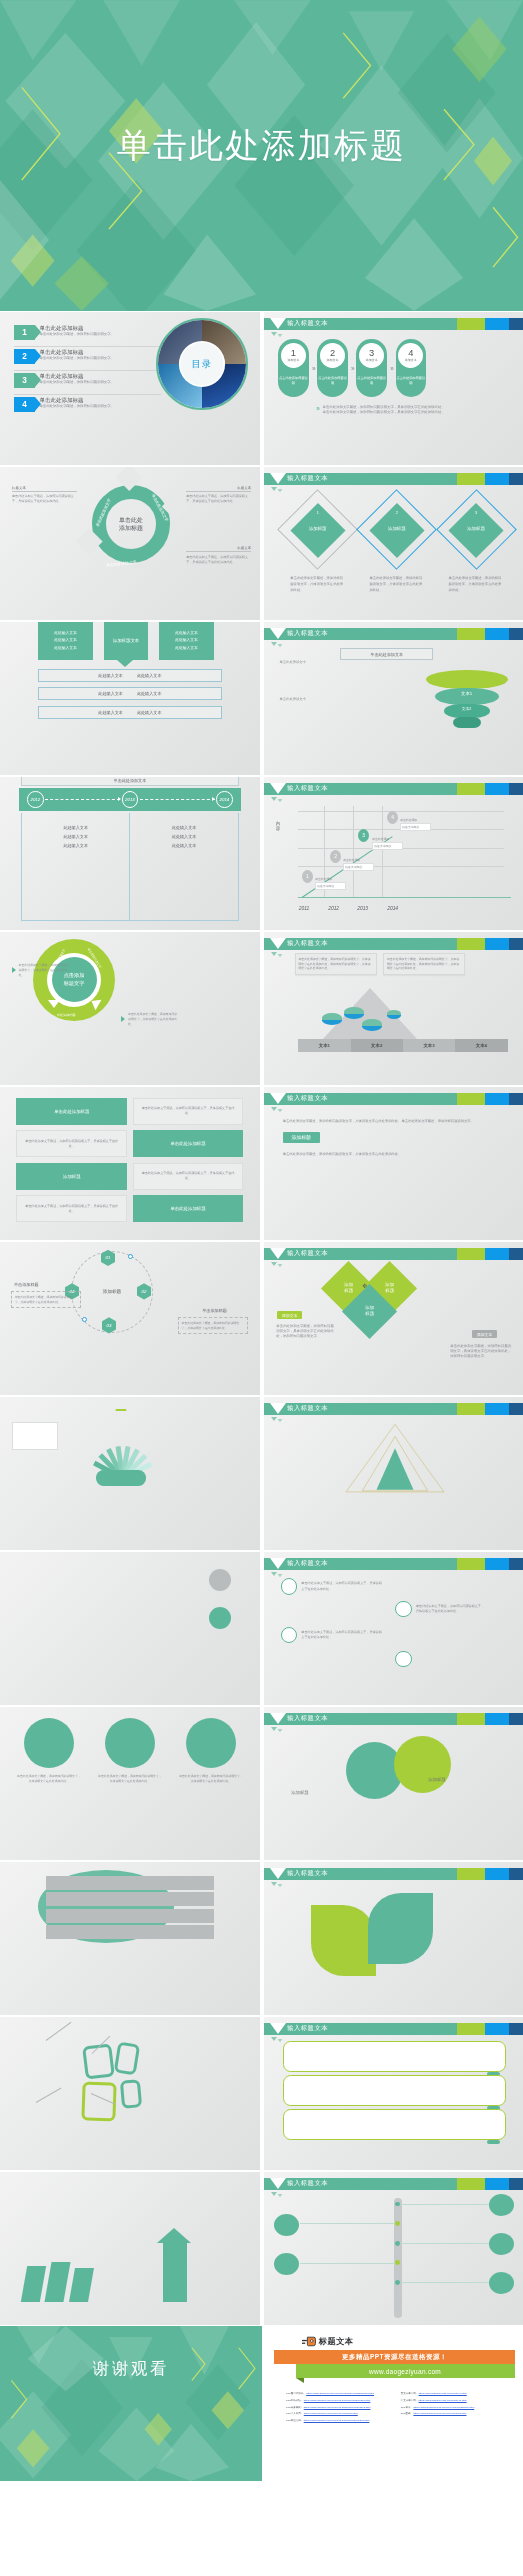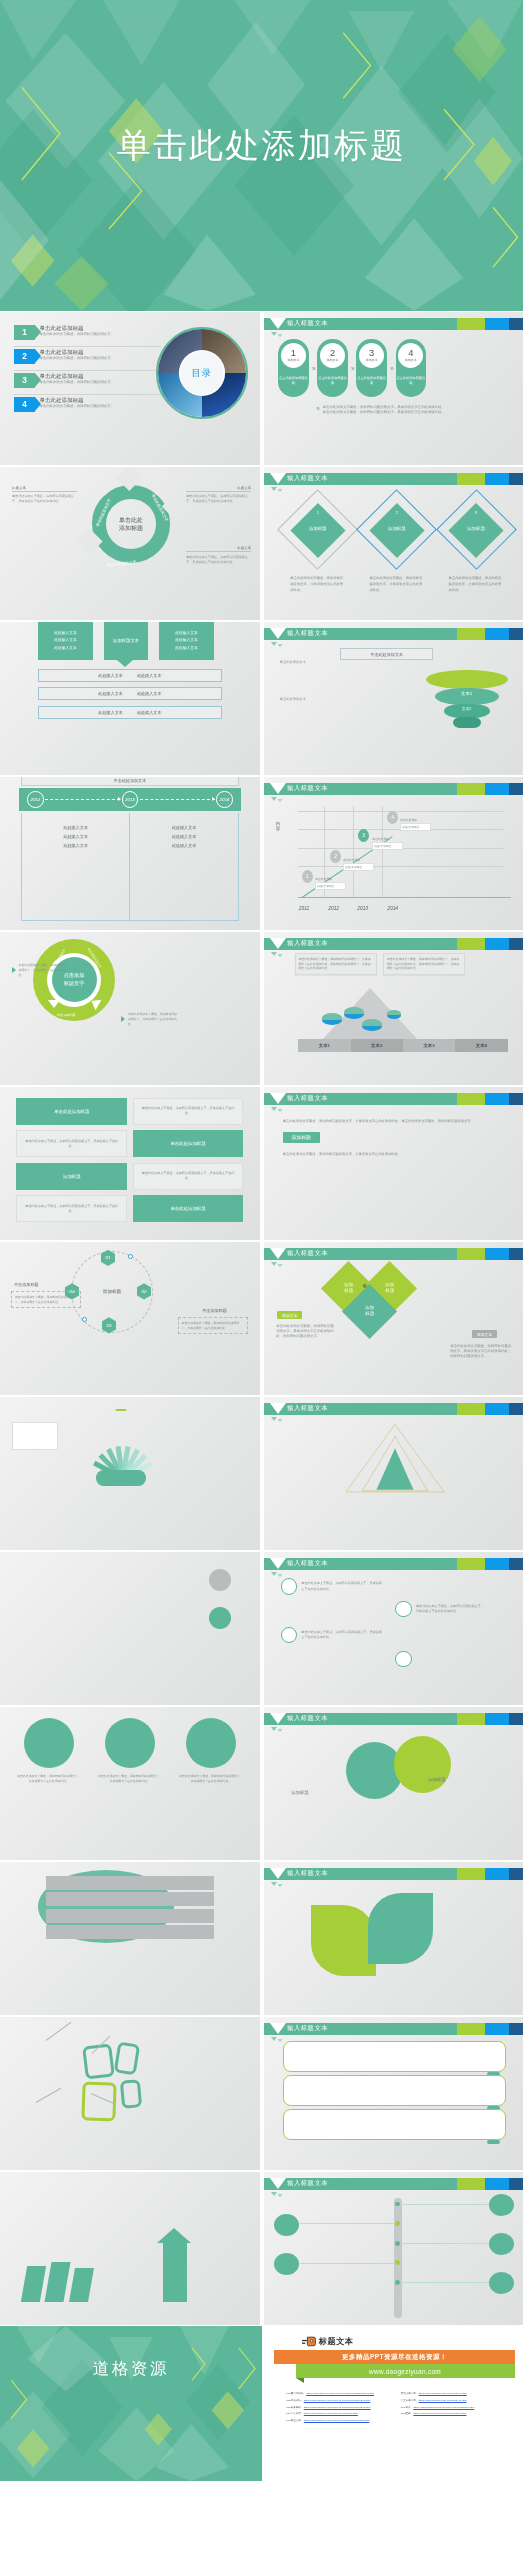--- a/index.html
+++ b/index.html
@@ -44,21 +44,21 @@
   
   .cat-rows{position:absolute;left:14px;top:7.6px;width:147px}
   .cat-row{display:flex;align-items:flex-start;gap:4.4px;height:24px;border-bottom:0.5px solid #d2d4d4;padding-top:1.6px}
   .cat-row:last-child{border-bottom:none}
   .chev{width:21px;height:15.3px;display:flex;align-items:center;justify-content:center;
     color:#fff;font-size:8.2px;font-weight:bold;position:relative;flex:none}
   .chev:after{content:"";position:absolute;right:-6px;top:0;width:0;height:0;
     border-top:7.6px solid transparent;border-bottom:7.6px solid transparent;border-left:6px solid currentColor}
   .chev.g{background:#5cb79a;color:#5cb79a}.chev.g em{color:#fff;font-style:normal}
   .chev.b{background:#0e9ae8;color:#0e9ae8}.chev.b em{color:#fff;font-style:normal}
-  .cat-ring{position:absolute;right:12px;top:12px;width:92px;height:92px;border-radius:50%;
+  .cat-ring{position:absolute;right:12px;top:3px;width:92px;height:92px;border-radius:50%;
     border:2.2px solid #5cb79a;overflow:hidden;background:#fff}
   .cat-q{position:absolute;width:50%;height:50%}
   .cat-hub{position:absolute;left:50%;top:50%;transform:translate(-50%,-50%);
     width:43px;height:43px;border-radius:50%;background:#f4f7f7;display:flex;align-items:center;
     justify-content:center;color:#189ad8;font-size:9.3px;letter-spacing:1.1px;box-shadow:0 0 0 1.6px #fff}
 
   
   .caps{position:absolute;left:14px;right:14px;top:4.4px;display:flex;align-items:center;gap:3.3px}
   .cap{width:30.5px;height:58px;border-radius:15.3px;background:#5cb79a;position:relative;
     display:flex;flex-direction:column;align-items:center;padding-top:3.3px}
@@ -1151,21 +1151,21 @@
         <g fill="none" stroke="#d4e85f" stroke-width="2" opacity="0.9">
           <polyline points="438,40 468,78 438,116"></polyline>
           <polyline points="20,100 48,135 20,170"></polyline>
           <polyline points="352,40 376,70 352,100"></polyline>
         </g>
         <g fill="#ffffff" opacity="0.14">
           <polygon points="350,180 420,260 350,285 285,260"></polygon>
           <polygon points="120,0 190,60 120,120 50,60"></polygon>
         </g>
       </svg>
-      <h2>道格资源</h2>
+      <h2>谢谢观看</h2>
     </div>
 
     <div class="promo">
       <div class="logo">
         <span class="mk">
           <svg width="14" height="11" viewBox="0 0 26 20">
             <rect x="0" y="7" width="9" height="2.4" fill="#2f3436"></rect>
             <rect x="0" y="12" width="6" height="2.4" fill="#2f3436"></rect>
             <path d="M10 2 L22 2 Q25 2 25 6 L25 14 Q25 18 21 18 L12 18 Q10 18 10 15 Z" fill="#ee8033" stroke="#2f3436" stroke-width="1.6"></path>
             <circle cx="18" cy="9" r="2.4" fill="#fff" stroke="#2f3436" stroke-width="1.4"></circle>

